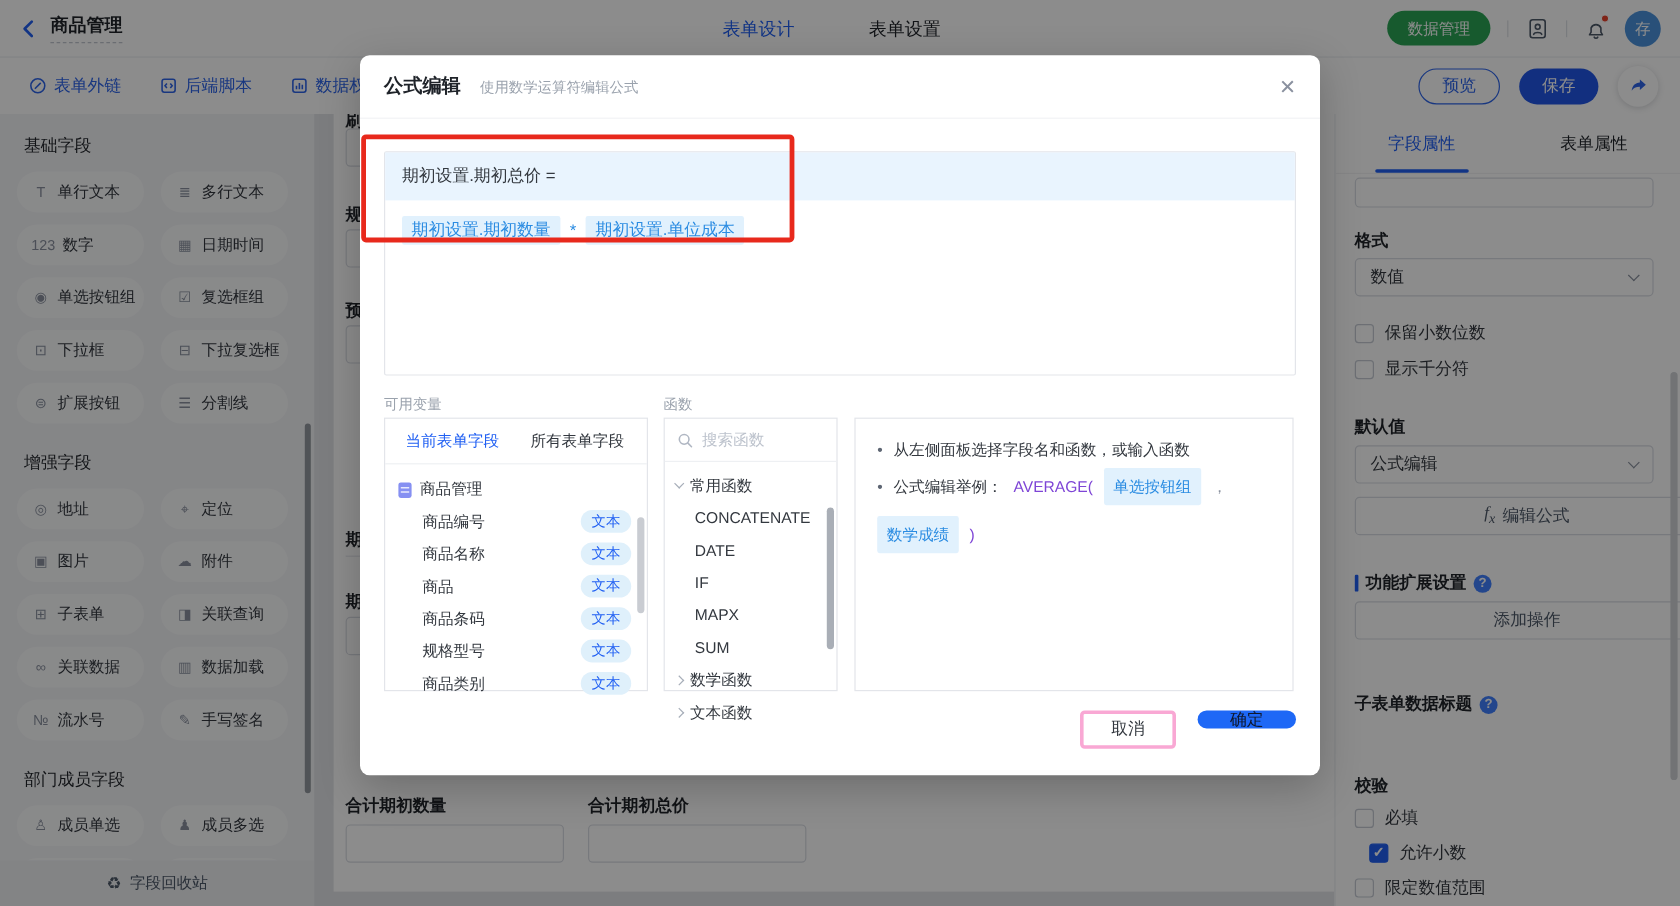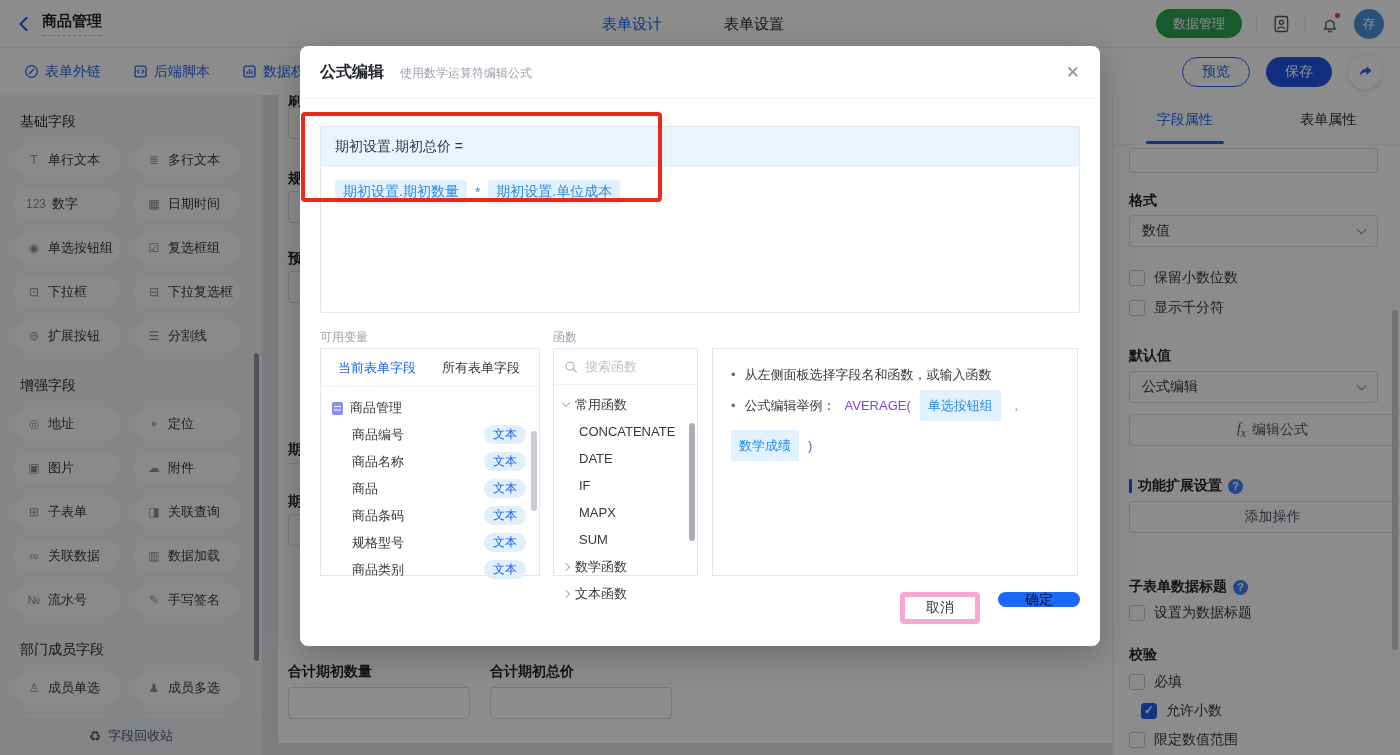--- a/index.html
+++ b/index.html
@@ -107,21 +107,21 @@
   .tchev.down { transform:rotate(45deg); margin-top:-3px; }
   .tchev.right { transform:rotate(-45deg); }
   .fn-item { height:27px; line-height:27px; padding-left:25px; font-size:13px; color:#33383f; cursor:pointer; white-space:nowrap; }
   .fn-thumb { position:absolute; right:2px; top:38px; width:6px; height:118px; border-radius:3px; background:#a9aeb6; }
   .m-hints { position:absolute; left:412px; top:302px; width:366px; height:228px; border:1px solid #e3e5ea; background:#fff; padding:13px 18px; }
   .hint { display:flex; gap:9px; font-size:13px; color:#33383f; line-height:25px; margin-bottom:3px; align-items:baseline; flex-wrap:wrap; }
   .hint .dot { color:#5e6673; }
   .purple { color:#7e45d6; }
   .comma { color:#8a919f; }
   .m-footer { position:absolute; right:20px; bottom:22px; display:flex; gap:18px; }
-  .btn-cancel { width:80px; height:32px; border:5px solid #f9a8d4; border-radius:4px; background:#fff; color:#33383f; font-size:14px; display:flex; align-items:center; justify-content:center; cursor:pointer; font-family:inherit; }
+  .btn-cancel { width:80px; height:32px; border:3px solid #f9a8d4; border-radius:4px; background:#fff; color:#33383f; font-size:14px; display:flex; align-items:center; justify-content:center; cursor:pointer; font-family:inherit; }
   .btn-confirm { width:82px; height:15px; border:none; border-radius:16px; background:#1e68f6; color:#0f172a; font-size:14px; display:flex; align-items:center; justify-content:center; cursor:pointer; font-family:inherit; }
   .red-annotation { position:absolute; left:301px; top:112px; width:361px; height:90px; border:4px solid #e8291c; border-radius:4px; z-index:120; pointer-events:none; }
 </style>
 </head>
 <body>
 
 <div class="screen">
 
   <header class="topbar">
     <span class="back-btn">
@@ -382,24 +382,20 @@
     <div class="p-abs p-title" style="top:382px;">
       <span class="blue-bar"></span>
       <span>功能扩展设置</span>
       <span class="q-ic">?</span>
     </div>
     <button class="p-abs p-btn" style="top:406px;">添加操作</button>
     <div class="p-abs p-title" style="top:483px;">
       <span>子表单数据标题</span>
       <span class="q-ic">?</span>
     </div>
-    <div class="p-abs check-row" style="top:508px;">
-      <span class="cb"></span>
-      <span>设置为数据标题</span>
-    </div>
     <div class="p-abs p-title" style="top:551px;">校验</div>
     <div class="p-abs" style="top:577px;">
 
         <div class="check-row" style="margin-bottom:9px;">
           <span class="cb"></span>
           <span>必填</span>
         </div>
 
         <div class="check-row" style="margin-bottom:9px;padding-left:12px;">
           <span class="cb checked"></span>

